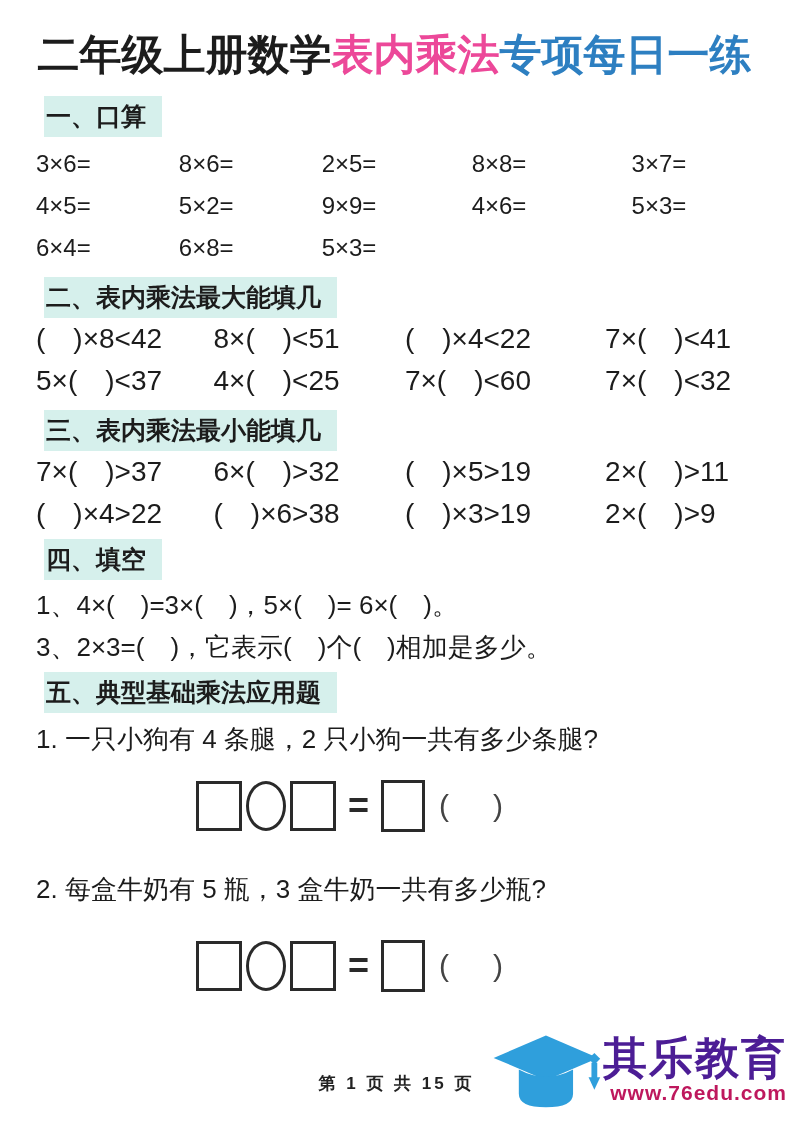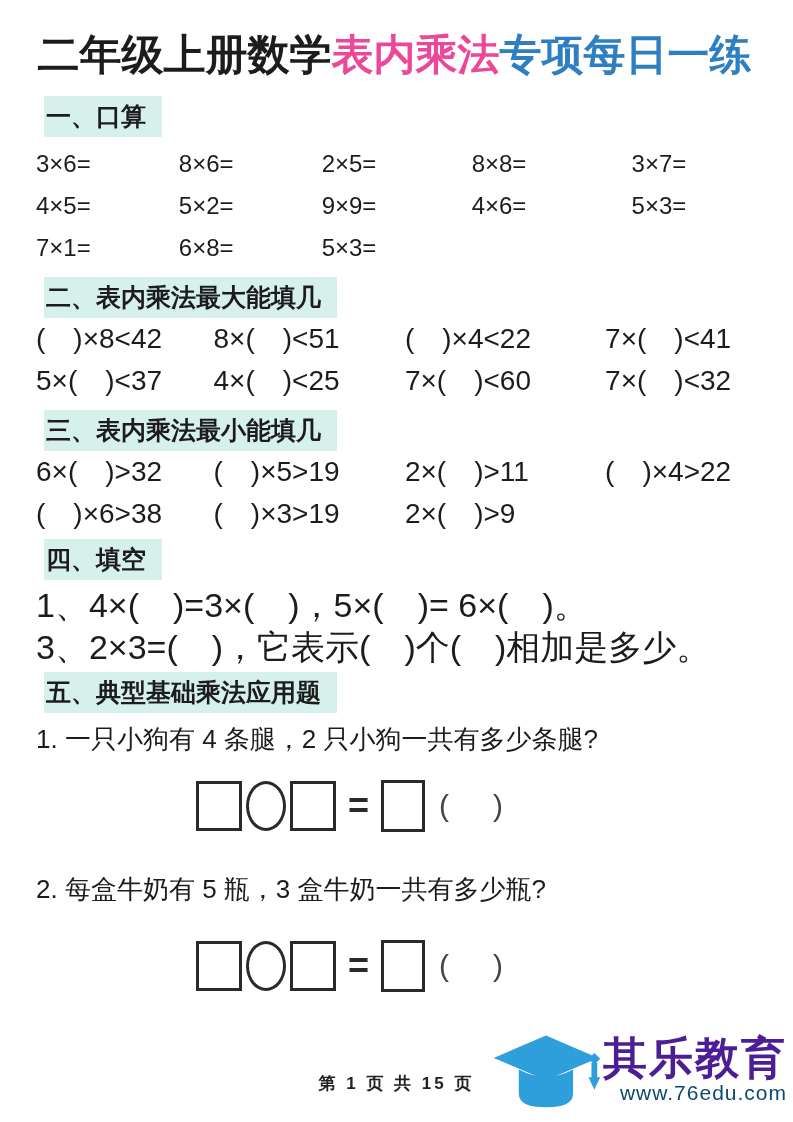--- a/index.html
+++ b/index.html
@@ -48,21 +48,21 @@
   }
   .grid4 {
     display: grid;
     grid-template-columns: 1.02fr 1.1fr 1.15fr 0.85fr;
     font-size: 28px;
     line-height: 42px;
   }
   .cell { white-space: nowrap; }
 
   .line {
-    font-size: 34px;
+    font-size: 26px;
     line-height: 42px;
     margin: 0;
     white-space: nowrap;
   }
   .lines { margin-top: 4px; }
 
   .prob {
     font-size: 26px;
     line-height: 36px;
     margin: 8px 0 0;
@@ -107,22 +107,22 @@
   .brand-name {
     font-size: 44px;
     font-weight: 700;
     color: #4c1d95;
     line-height: 46px;
     letter-spacing: 2px;
     white-space: nowrap;
   }
   .brand-url {
     font-size: 21px;
-    font-weight: 400;
-    color: #0c4a6e;
+    font-weight: 700;
+    color: #be185d;
     line-height: 24px;
     letter-spacing: 1px;
   }
 </style>
 </head>
 <body>
 
 <div class="page">
   <div class="content">
 
@@ -133,39 +133,40 @@
       <span class="cell">3×6=</span>
       <span class="cell">8×6=</span>
       <span class="cell">2×5=</span>
       <span class="cell">8×8=</span>
       <span class="cell">3×7=</span>
       <span class="cell">4×5=</span>
       <span class="cell">5×2=</span>
       <span class="cell">9×9=</span>
       <span class="cell">4×6=</span>
       <span class="cell">5×3=</span>
-      <span class="cell">7×1=</span>
+      <span class="cell">6×4=</span>
       <span class="cell">6×8=</span>
       <span class="cell">5×3=</span>
     </div>
 
     <div class="sec-row mt8"><span class="sec-head">二、表内乘法最大能填几</span></div>
     <div class="grid4">
       <span class="cell">(　)×8&lt;42</span>
       <span class="cell">8×(　)&lt;51</span>
       <span class="cell">(　)×4&lt;22</span>
       <span class="cell">7×(　)&lt;41</span>
       <span class="cell">5×(　)&lt;37</span>
       <span class="cell">4×(　)&lt;25</span>
       <span class="cell">7×(　)&lt;60</span>
       <span class="cell">7×(　)&lt;32</span>
     </div>
 
     <div class="sec-row mt8"><span class="sec-head">三、表内乘法最小能填几</span></div>
     <div class="grid4">
+      <span class="cell">7×(　)&gt;37</span>
       <span class="cell">6×(　)&gt;32</span>
       <span class="cell">(　)×5&gt;19</span>
       <span class="cell">2×(　)&gt;11</span>
       <span class="cell">(　)×4&gt;22</span>
       <span class="cell">(　)×6&gt;38</span>
       <span class="cell">(　)×3&gt;19</span>
       <span class="cell">2×(　)&gt;9</span>
     </div>
 
     <div class="sec-row mt4"><span class="sec-head">四、填空</span></div>

